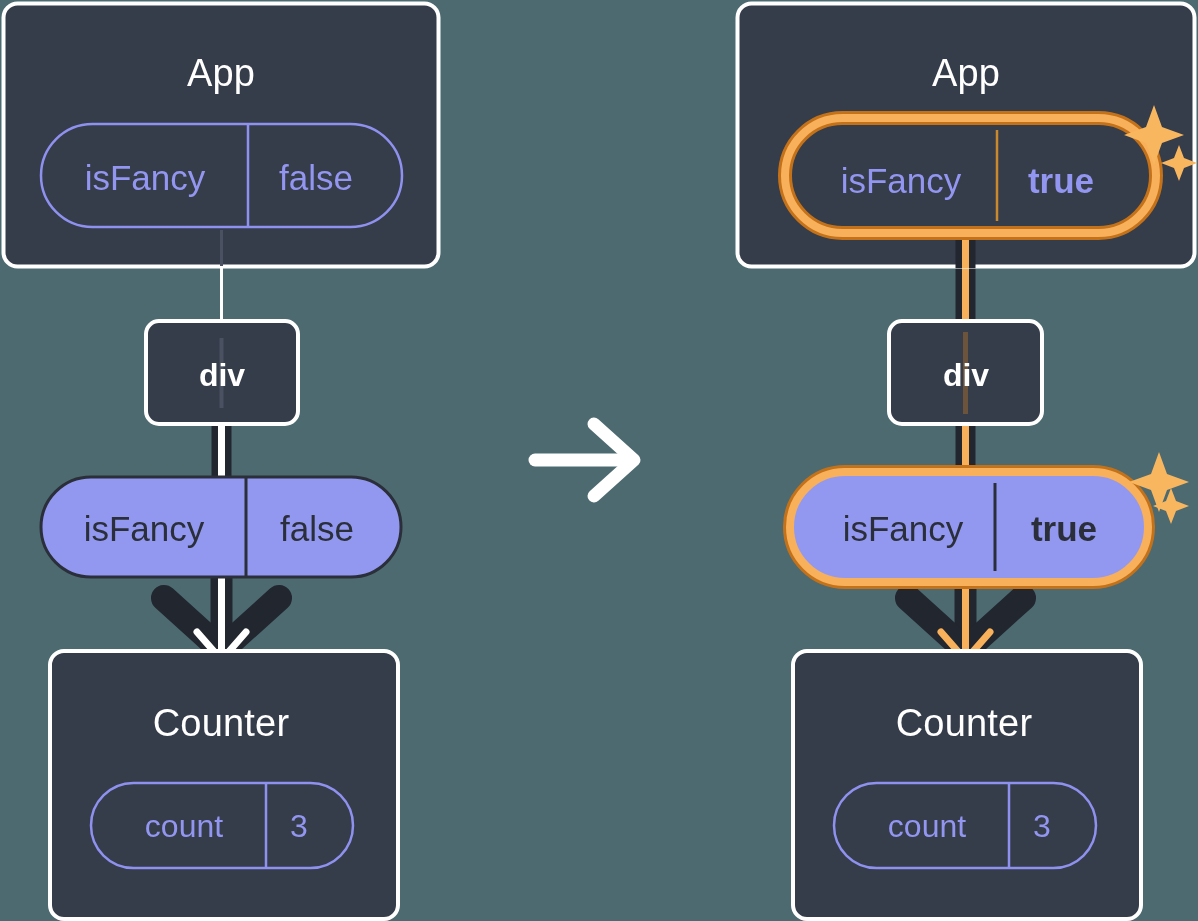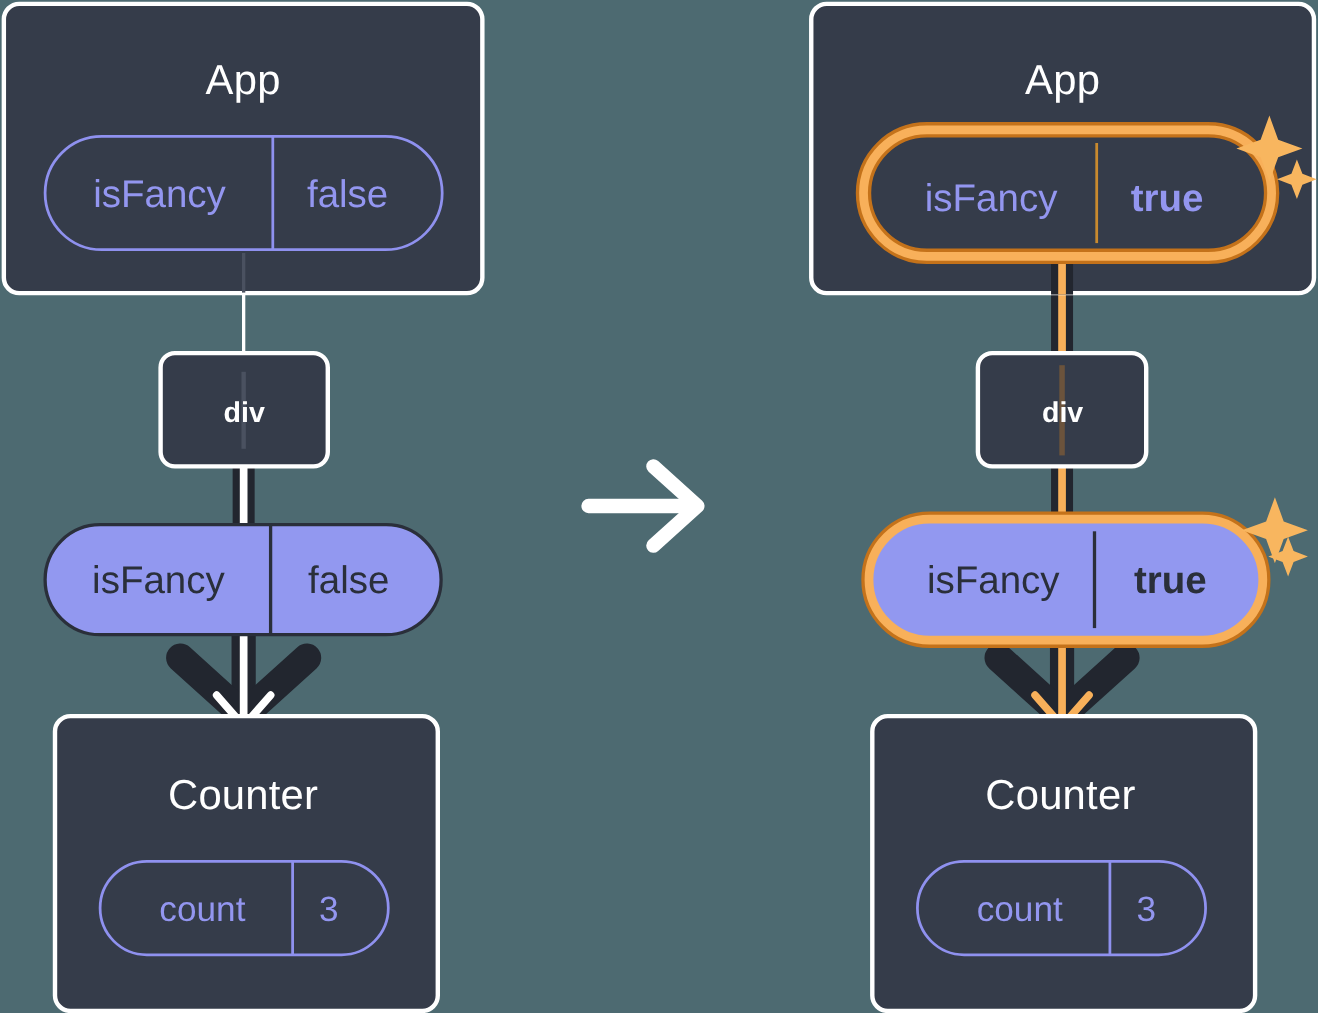--- a/index.html
+++ b/index.html
@@ -46,21 +46,21 @@
   .pill-text-purple {
     color: #9396f0;
     font-size: 35px;
     font-weight: 400;
   }
   .pill-text-purple.bold {
     font-weight: 700;
   }
   .div-text {
     color: #ffffff;
-    font-size: 26px;
+    font-size: 32px;
     font-weight: 700;
   }
   .ctr { transform: translate(-50%, -50%); }
 </style>
 </head>
 <body>
 
 <div id="stage">
 
   <svg width="1198" height="921" viewBox="0 0 1198 921">

